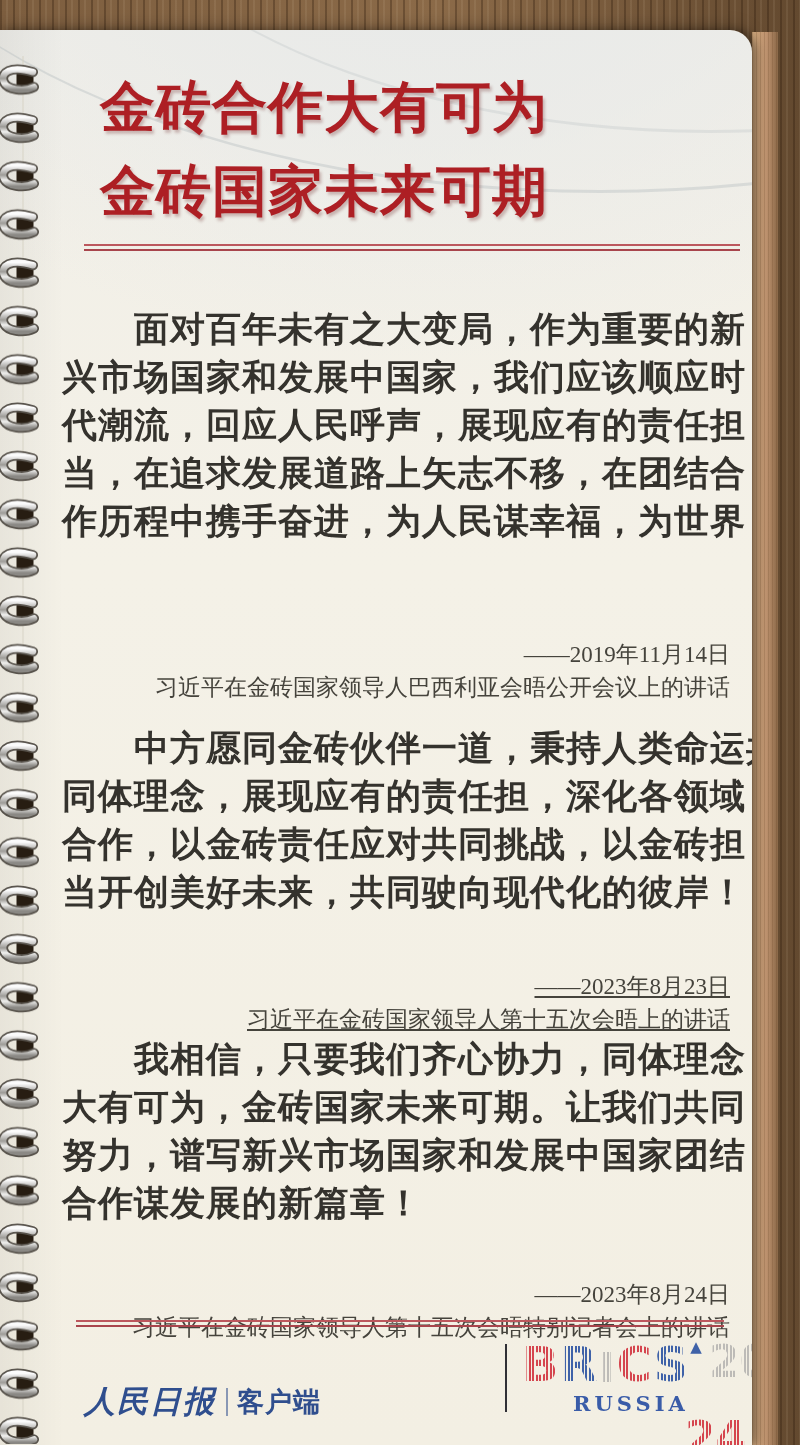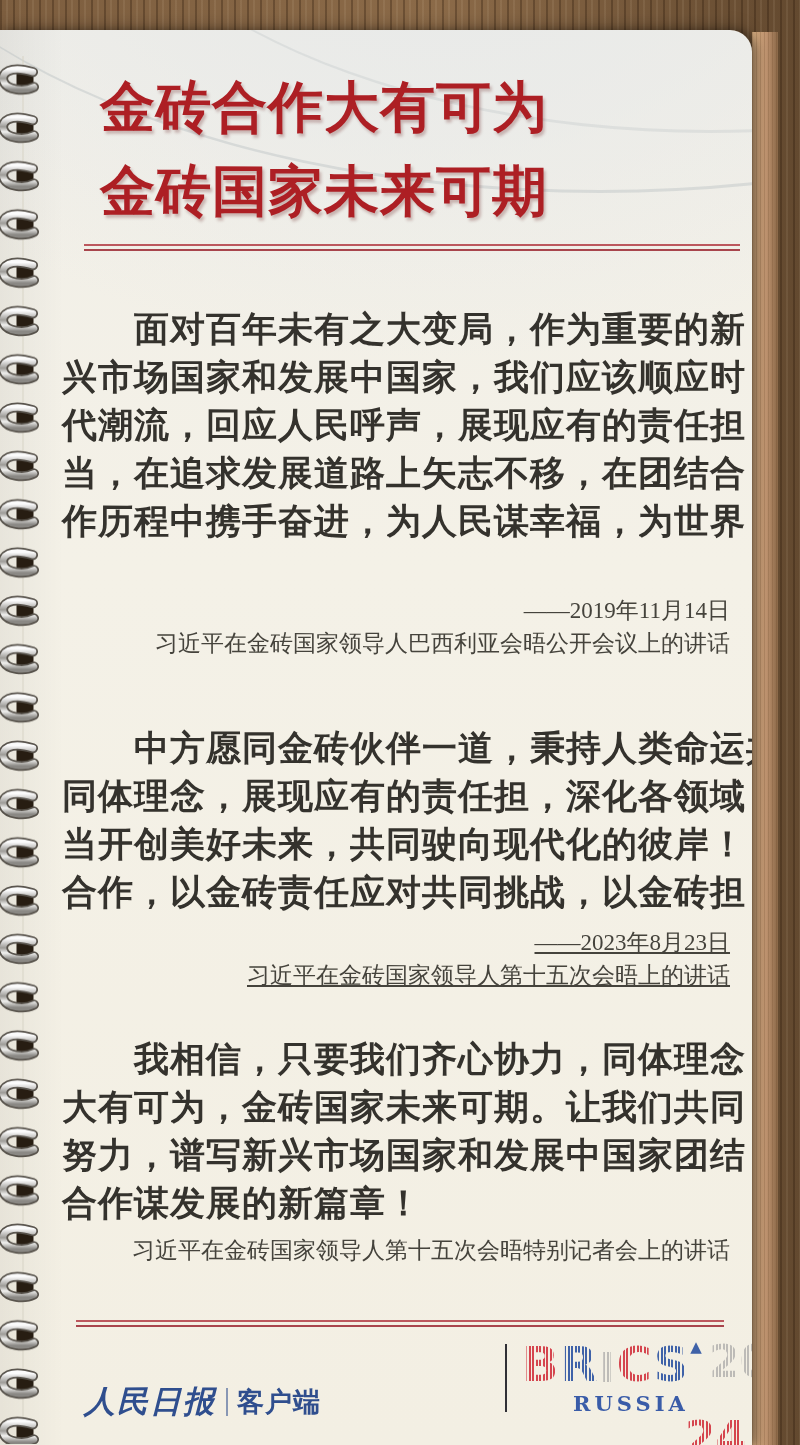--- a/index.html
+++ b/index.html
@@ -44,21 +44,21 @@
   .rule.bottom{left:76px;width:648px;top:1290px;}
   
   .quote{position:absolute;left:62px;width:686px;z-index:2;
     font-size:35px;line-height:48px;font-weight:700;letter-spacing:1px;
     color:#34322d;font-family:"Liberation Serif","DejaVu Serif",serif;}
   .quote .ln{white-space:nowrap;}
   .quote .ln.indent{padding-left:72px;}
   .q1{top:276px;} .q2{top:695px;} .q3{top:1006px;}
   .attr{position:absolute;left:62px;width:668px;text-align:right;z-index:2;
     font-size:23px;line-height:33px;font-weight:400;color:#45433c;
-    font-family:"Liberation Serif","DejaVu Serif",serif;padding-right:12px;}
+    font-family:"Liberation Serif","DejaVu Serif",serif;padding-right:12px;margin-top:44px;}
   .a1{top:564px;} .a2{top:896px;text-decoration:underline;} .a3{top:1204px;}
   
   .pd-logo{position:absolute;left:84px;top:1352px;height:40px;display:flex;align-items:center;z-index:2;}
   .pd-script{font-size:31px;font-style:italic;font-weight:700;color:#2f4e8e;
     font-family:"DejaVu Serif","Liberation Serif",serif;letter-spacing:2px;}
   .pd-divider{width:2px;height:28px;background:#2f4e8e;opacity:.55;margin:0 9px 0 10px;}
   .pd-suffix{font-size:27px;font-weight:800;color:#2f4e8e;letter-spacing:1px;
     font-family:Liberation Serif, serif;}
   .brics{position:absolute;left:505px;top:1308px;width:246px;height:86px;z-index:2;}
   .brics-divider{position:absolute;left:0;top:6px;width:2px;height:68px;background:#303036;}
@@ -101,35 +101,36 @@
     <div class="ln">作历程中携手奋进，为人民谋幸福，为世界</div>
   </div>
   <div class="attr a1">
     <div>——2019年11月14日</div>
     <div>习近平在金砖国家领导人巴西利亚会晤公开会议上的讲话</div>
   </div>
 
   <div class="quote q2">
     <div class="ln indent">中方愿同金砖伙伴一道，秉持人类命运共</div>
     <div class="ln">同体理念，展现应有的责任担，深化各领域</div>
+    <div class="ln">合作，以金砖责任应对共同挑战，以金砖担</div>
     <div class="ln">当开创美好未来，共同驶向现代化的彼岸！</div>
-    <div class="ln">合作，以金砖责任应对共同挑战，以金砖担</div>
   </div>
   <div class="attr a2">
     <div>——2023年8月23日</div>
     <div>习近平在金砖国家领导人第十五次会晤上的讲话</div>
   </div>
 
   <div class="quote q3">
     <div class="ln indent">我相信，只要我们齐心协力，同体理念</div>
     <div class="ln">大有可为，金砖国家未来可期。让我们共同</div>
     <div class="ln">努力，谱写新兴市场国家和发展中国家团结</div>
     <div class="ln">合作谋发展的新篇章！</div>
   </div>
   <div class="attr a3">
+    <div>——2023年8月24日</div>
     <div>习近平在金砖国家领导人第十五次会晤特别记者会上的讲话</div>
   </div>
 
   <div class="rule bottom"></div>
 
   <div class="pd-logo">
     <span class="pd-script">人民日报</span>
     <span class="pd-divider"></span>
     <span class="pd-suffix">客户端</span>
   </div>

